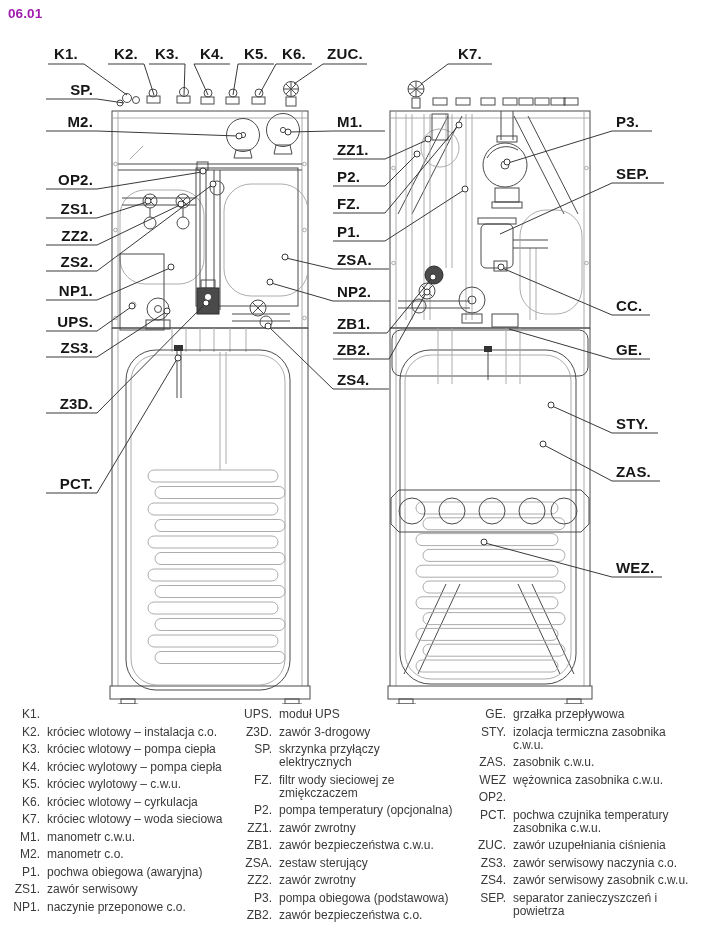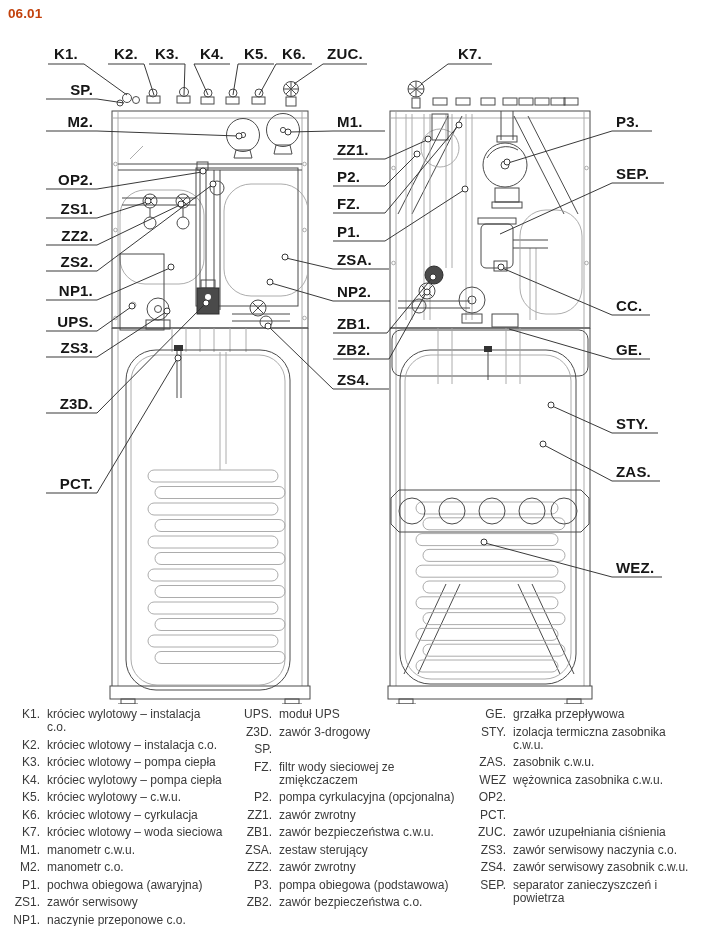--- a/index.html
+++ b/index.html
@@ -1,19 +1,19 @@
 <!DOCTYPE html>
 <html><head>
 <meta charset="utf-8">
 <style>
   html,body{margin:0;padding:0;background:#fff;}
   .page{position:relative;width:706px;height:926px;background:#fff;overflow:hidden;
         font-family:"Liberation Sans","DejaVu Sans",sans-serif;}
   .hdr{position:absolute;top:6px;left:8px;width:690px;display:flex;
-       font-size:13.5px;font-weight:bold;color:#c2410c;letter-spacing:.1px;}
+       font-size:13.5px;font-weight:bold;color:#a21caf;letter-spacing:.1px;}
   .hdr .num{width:47px;}
   svg.fig{position:absolute;top:18px;left:0;}
   svg .ln{stroke:#4b4b4b;stroke-width:1;fill:none;}
   svg .lt{stroke:#a3a3a3;stroke-width:.9;fill:none;}
   svg .ldr{stroke:#2e2e2e;stroke-width:.95;fill:none;}
   svg .dot{fill:#fff;stroke:#2e2e2e;stroke-width:.95;}
   svg text.co{font-family:"Liberation Sans","DejaVu Sans",sans-serif;font-size:15px;
               font-weight:600;fill:#161616;letter-spacing:.2px;}
   .legend{position:absolute;top:704px;left:0;width:706px;font-size:12px;color:#3a3a3a;}
   .lcol{position:absolute;top:4px;}
@@ -514,21 +514,20 @@
           <circle class="dot" cx="484" cy="524" r="3"></circle>
           <text class="co" x="616" y="555">WEZ.</text>
         </g>
     </g>
   </svg>
 
   <section class="legend">
     <div class="lcol lcol0">
         <div class="lrow">
           <span class="lkey">K1.</span>
-          <span class="ldesc">króciec wylotowy – instalacja c.o.</span>
         </div>
         <div class="lrow">
           <span class="lkey">K2.</span>
           <span class="ldesc">króciec wlotowy – instalacja c.o.</span>
         </div>
         <div class="lrow">
           <span class="lkey">K3.</span>
           <span class="ldesc">króciec wlotowy – pompa ciepła</span>
         </div>
         <div class="lrow">
@@ -572,28 +571,29 @@
         <div class="lrow">
           <span class="lkey">UPS.</span>
           <span class="ldesc">moduł UPS</span>
         </div>
         <div class="lrow">
           <span class="lkey">Z3D.</span>
           <span class="ldesc">zawór 3-drogowy</span>
         </div>
         <div class="lrow">
           <span class="lkey">SP.</span>
+          <span class="ldesc">skrzynka przyłączy elektrycznych</span>
         </div>
         <div class="lrow">
           <span class="lkey">FZ.</span>
           <span class="ldesc">filtr wody sieciowej ze zmiękczaczem</span>
         </div>
         <div class="lrow">
           <span class="lkey">P2.</span>
-          <span class="ldesc">pompa cyrkulacyjna (opcjonalna)</span>
+          <span class="ldesc">pompa temperatury (opcjonalna)</span>
         </div>
         <div class="lrow">
           <span class="lkey">ZZ1.</span>
           <span class="ldesc">zawór zwrotny</span>
         </div>
         <div class="lrow">
           <span class="lkey">ZB1.</span>
           <span class="ldesc">zawór bezpieczeństwa c.w.u.</span>
         </div>
         <div class="lrow">
@@ -628,20 +628,21 @@
         </div>
         <div class="lrow">
           <span class="lkey">WEZ</span>
           <span class="ldesc">wężownica zasobnika c.w.u.</span>
         </div>
         <div class="lrow">
           <span class="lkey">OP2.</span>
         </div>
         <div class="lrow">
           <span class="lkey">PCT.</span>
+          <span class="ldesc">pochwa czujnika temperatury zasobnika c.w.u.</span>
         </div>
         <div class="lrow">
           <span class="lkey">ZUC.</span>
           <span class="ldesc">zawór uzupełniania ciśnienia</span>
         </div>
         <div class="lrow">
           <span class="lkey">ZS3.</span>
           <span class="ldesc">zawór serwisowy naczynia c.o.</span>
         </div>
         <div class="lrow">

